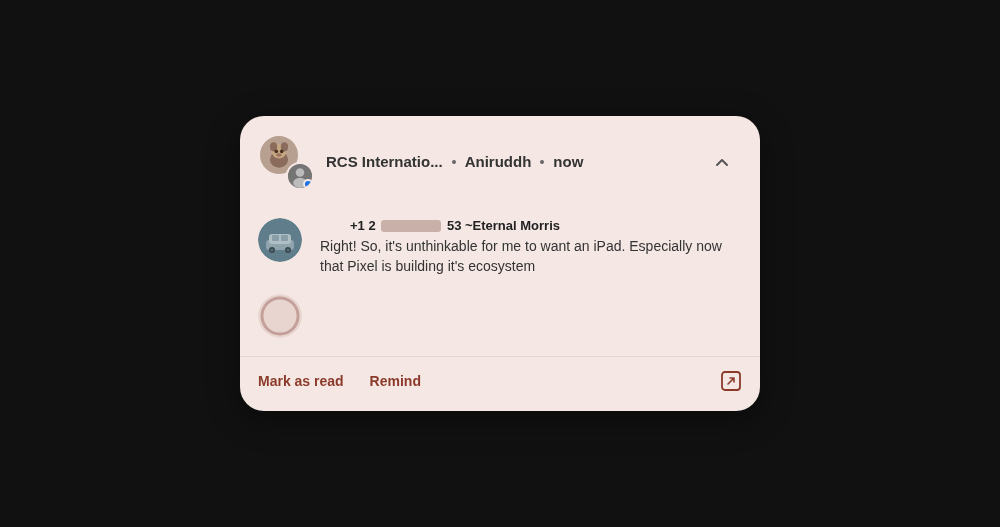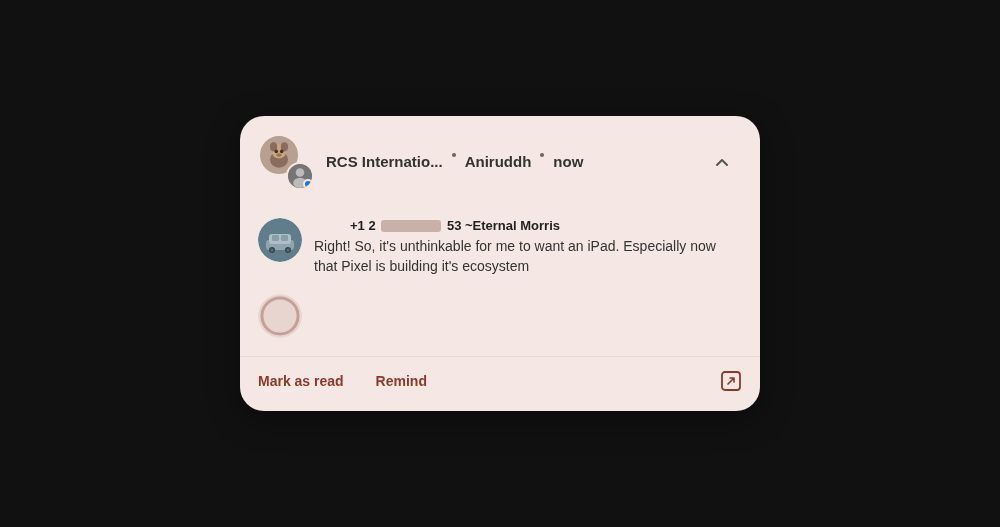--- a/index.html
+++ b/index.html
@@ -69,20 +69,21 @@
 
     .header-info {
       flex: 1;
     }
 
     .header-title {
       font-size: 15px;
       font-weight: 600;
       color: #333;
       display: flex;
+      align-items: center;
       gap: 4px;
     }
 
     .collapse-btn {
       width: 36px;
       height: 36px;
       border-radius: 50%;
       background: transparent;
       border: none;
       cursor: pointer;
@@ -130,28 +131,29 @@
       height: 12px;
       width: 60px;
       vertical-align: middle;
       margin: 0 2px;
     }
 
     .msg-text {
       font-size: 14px;
       color: #333;
       line-height: 1.45;
+      margin-left: 6px;
     }
 
     .actions-area {
       display: flex;
       align-items: center;
       padding: 10px 18px 16px 18px;
       border-top: 1px solid rgba(0,0,0,0.07);
-      gap: 8px;
+      gap: 2px;
     }
 
     .action-btn {
       font-size: 14px;
       font-weight: 600;
       color: #8b3a2a;
       background: transparent;
       border: none;
       cursor: pointer;
       padding: 6px 16px 6px 0;

